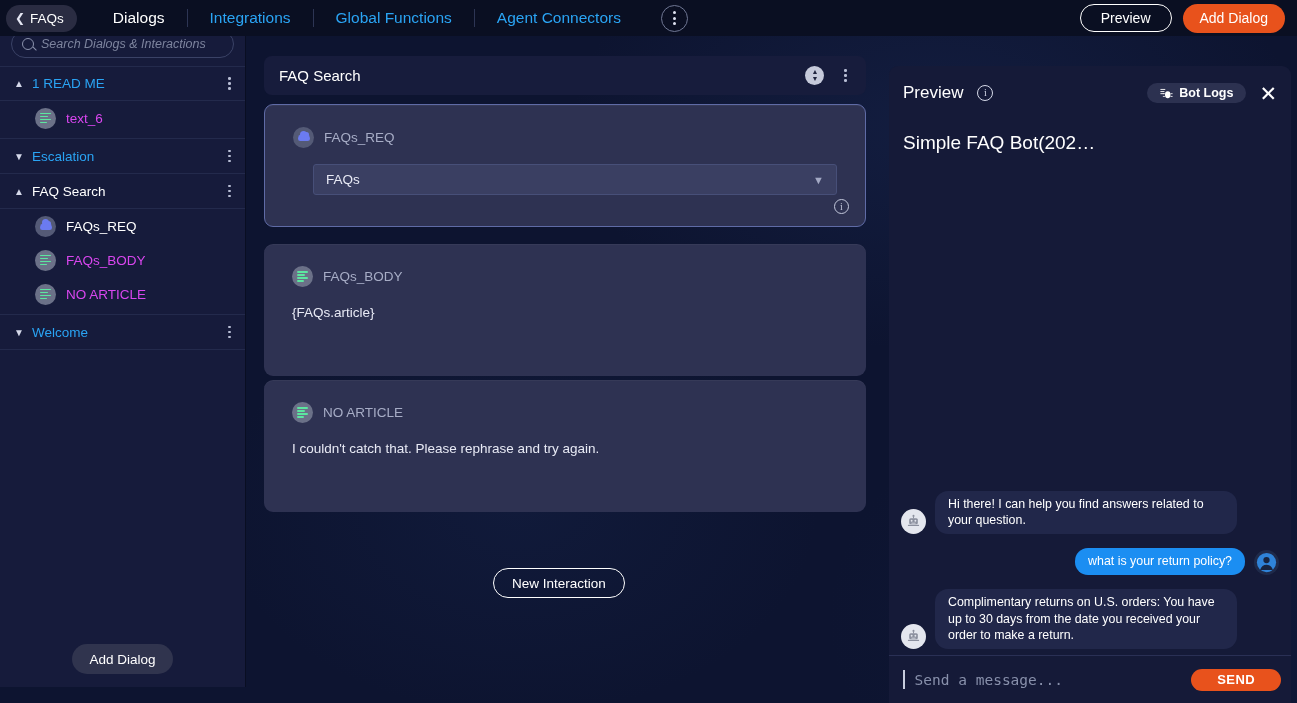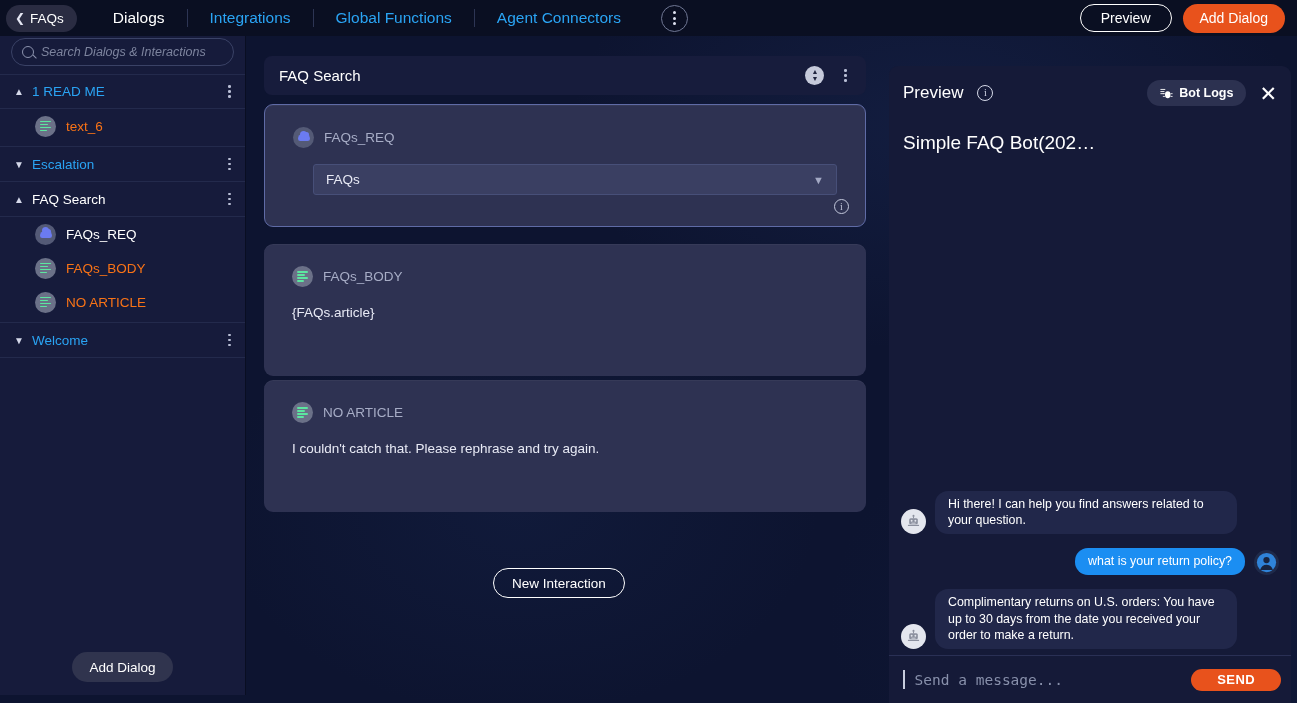--- a/index.html
+++ b/index.html
@@ -64,21 +64,21 @@
     font-size: 14px; display: flex; align-items: center; cursor: pointer;
   }
   .btn-orange {
     height: 29px; padding: 0 17px; border-radius: 15px;
     background: #e8521c; color: #fff; font-size: 14px;
     display: flex; align-items: center; cursor: pointer; border: none;
   }
 
   
   #sidebar {
-    position: absolute; left: 0; top: 28px; width: 246px; height: 667px;
+    position: absolute; left: 0; top: 20px; width: 246px; height: 667px;
     background: #161b3b;
     border-right: 1px solid #090e22;
     display: flex; flex-direction: column;
   }
   .search-wrap { padding: 10px 11px 8px 11px; }
   .search-box {
     height: 28px; border-radius: 15px;
     border: 1px solid #3a4266; background: transparent;
     display: flex; align-items: center; padding: 0 10px; gap: 7px;
   }
@@ -101,21 +101,21 @@
   .caret { width: 16px; color: #d5d9ea; font-size: 10px; flex: none; display:flex; align-items:center; }
   .group-label { font-size: 13.5px; color: #2aa4f4; margin-left: 2px; }
   .group-label.white { color: #ffffff; }
   .row-kebab { margin-left: auto; display: flex; flex-direction: column; gap: 2.5px; align-items: center; cursor: pointer; padding: 4px; }
   .row-kebab i { width: 2.6px; height: 2.6px; border-radius: 50%; background: #b9bfd6; display: block; }
 
   .leaf-row {
     height: 34px; display: flex; align-items: center; gap: 10px;
     padding-left: 35px; cursor: pointer;
   }
-  .leaf-label { font-size: 13.5px; color: #f97316; }
+  .leaf-label { font-size: 13.5px; color: #d946ef; }
   .leaf-label.white { color: #ffffff; }
   .children { border-bottom: 1px solid #232a4c; padding-bottom: 3px; }
 
   .ic {
     width: 21px; height: 21px; border-radius: 50%; flex: none;
     display: flex; align-items: center; justify-content: center;
     background: #5a6078;
   }
   .ic-text { background: #6b7188; }
   .ic-text .lines { width: 11px; height: 11px; display: flex; flex-direction: column; justify-content: space-between; }
@@ -203,21 +203,21 @@
   }
   .pv-top { height: 54px; display: flex; align-items: center; padding: 0 14px; flex: none; }
   .pv-top .t { color: #ffffff; font-size: 17px; }
   .pv-info {
     width: 16px; height: 16px; border-radius: 50%;
     border: 1.3px solid #d5d9e8; color: #d5d9e8;
     font-size: 10px; line-height: 14px; text-align: center;
     margin-left: 14px; font-family: "Liberation Serif", serif; cursor: pointer;
   }
   .botlogs {
-    margin-left: auto; height: 26px; padding: 0 13px; border-radius: 13px;
+    margin-left: auto; height: 20px; padding: 0 13px; border-radius: 13px;
     background: #2c3150; color: #ffffff; font-size: 12.5px; font-weight: bold;
     display: flex; align-items: center; gap: 6px; cursor: pointer;
   }
   .bug { width: 13px; height: 13px; }
   .pv-close { margin-left: 13px; color: #ffffff; font-size: 21px; line-height: 1; cursor: pointer; font-weight: 300; }
 
   .pv-sub { height: 46px; display: flex; align-items: center; padding: 0 14px; flex: none; }
   .pv-sub .bot-title { color: #ffffff; font-size: 19px; white-space: nowrap; overflow: hidden; text-overflow: ellipsis; max-width: 215px; }
   .reset-btn {
     margin-left: auto; height: 29px; padding: 0 15px; border-radius: 15px;

